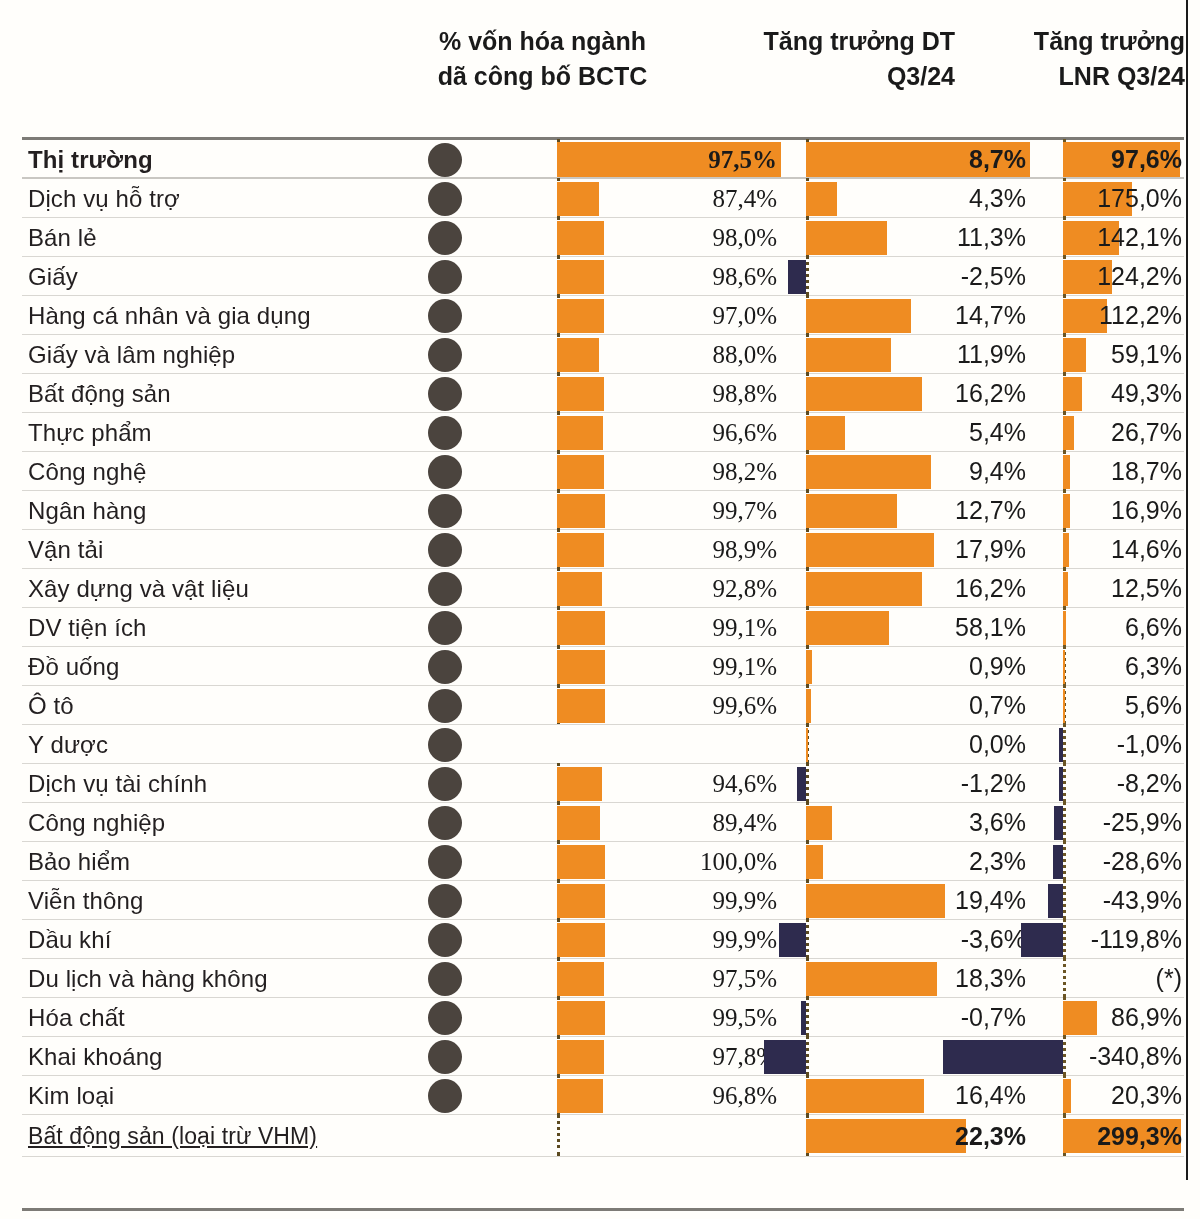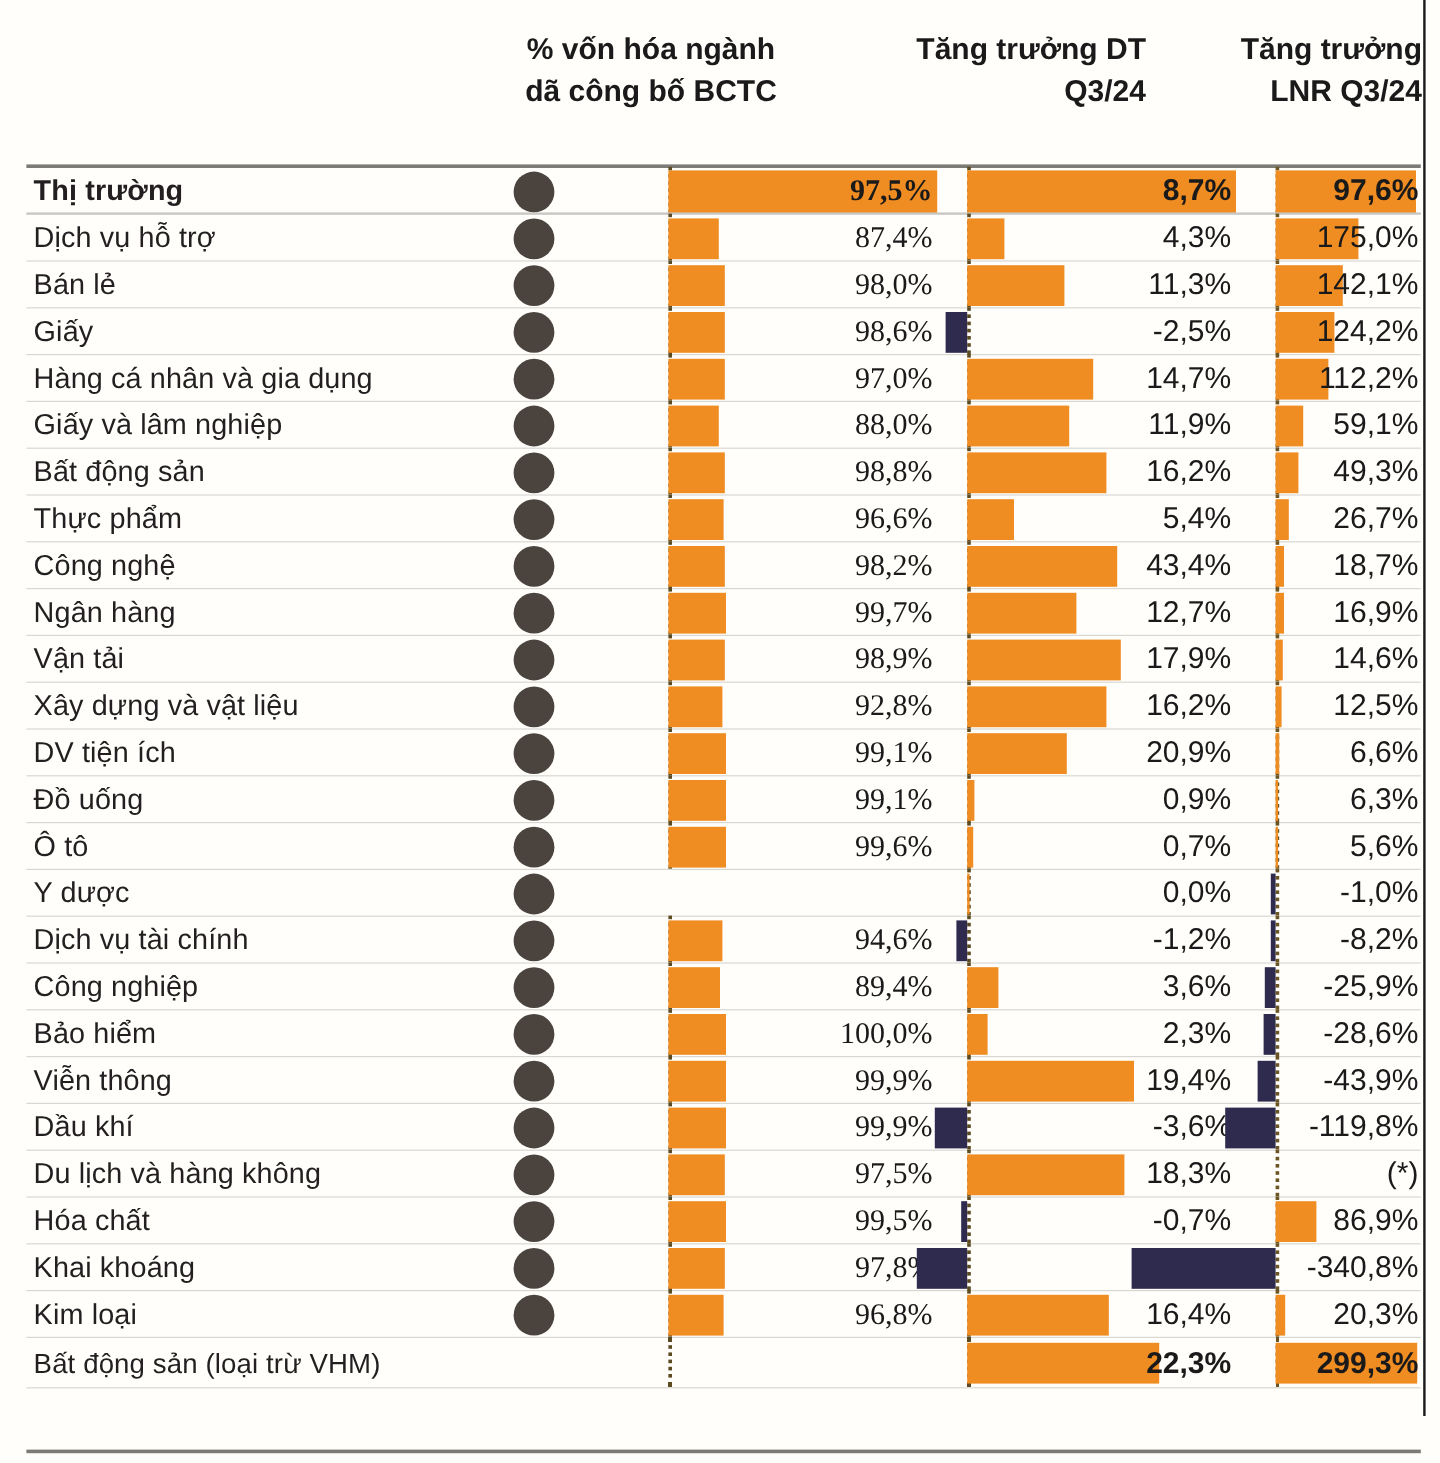--- a/index.html
+++ b/index.html
@@ -56,21 +56,21 @@
   
   .lbl{
     position:absolute;left:28px;top:0;height:100%;
     display:flex;align-items:center;
     font-size:24px;
     color:#231f20;
     letter-spacing:.1px;
     white-space:nowrap;
   }
   .row.total .lbl{font-weight:bold;}
-  .row.last .lbl{font-size:23px;}
+  .row.last .lbl{font-size:23px;text-decoration:underline;}
 
   
   .dot{
     position:absolute;left:428px;top:50%;transform:translateY(-50%);
     width:34px;height:34px;border-radius:50%;
     background:#4b443e;
   }
 
   
   .col{position:absolute;top:0;height:100%;}
@@ -290,21 +290,21 @@
         <div class="lbl">Công nghệ</div>
         <div class="dot"></div>
         <div class="col c1">
           <div class="axis"></div>
           <div class="bar pos" style="left: 0px; width: 47.136px;"></div>
           <div class="val">98,2%</div>
         </div>
         <div class="col c2">
           <div class="axis"></div>
           <div class="bar pos" style="left: 0px; width: 124.843px;"></div>
-          <div class="val">43,4%</div>
+          <div class="val">9,4%</div>
         </div>
         <div class="col c3">
           <div class="axis"></div>
           <div class="bar pos" style="left: 0px; width: 7.37254px;"></div>
           <div class="val">18,7%</div>
         </div>
         <div class="hr"></div>
       </div>
       <div class="row">
         <div class="lbl">Ngân hàng</div>
@@ -370,21 +370,21 @@
         <div class="lbl">DV tiện ích</div>
         <div class="dot"></div>
         <div class="col c1">
           <div class="axis"></div>
           <div class="bar pos" style="left: 0px; width: 47.568px;"></div>
           <div class="val">99,1%</div>
         </div>
         <div class="col c2">
           <div class="axis"></div>
           <div class="bar pos" style="left: 0px; width: 83.2287px;"></div>
-          <div class="val">20,9%</div>
+          <div class="val">58,1%</div>
         </div>
         <div class="col c3">
           <div class="axis"></div>
           <div class="bar pos" style="left: 0px; width: 2.60207px;"></div>
           <div class="val">6,6%</div>
         </div>
         <div class="hr"></div>
       </div>
       <div class="row">
         <div class="lbl">Đồ uống</div>

